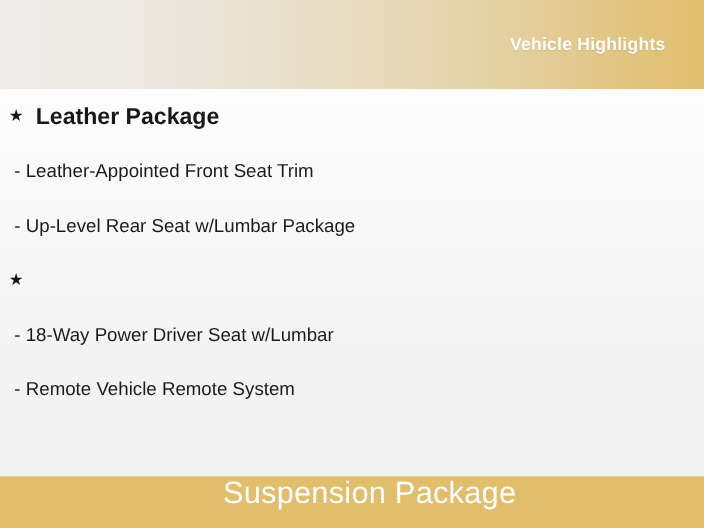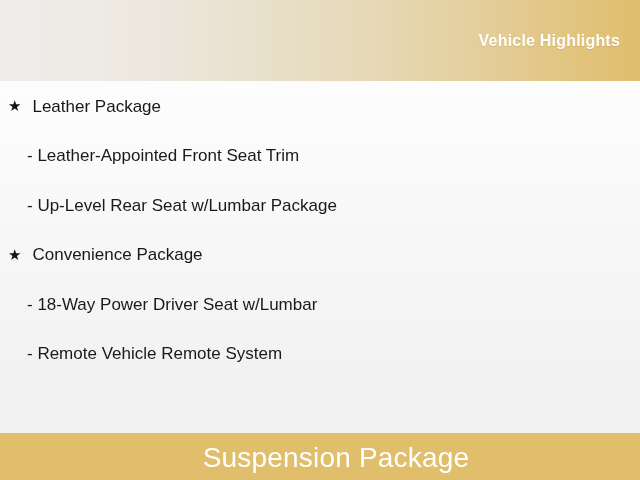--- a/index.html
+++ b/index.html
@@ -44,21 +44,21 @@
     display:flex;
     align-items:center;
     justify-content:flex-end;
   }
 
   .header-title {
     color:#ffffff;
     font-size:16px;
     font-weight:bold;
     letter-spacing:0.2px;
-    padding-right:20px;
+    padding-right:35px;
     white-space:nowrap;
     text-shadow:0 1px 1px rgba(150,120,60,0.25);
   }
 
   
   .content {
     flex:1 1 auto;
     position:relative;
     padding-top:1px;
     overflow:hidden;
@@ -69,51 +69,50 @@
     display:flex;
     align-items:center;
     white-space:nowrap;
   }
 
   .row.group {
     padding-left:8px;
   }
 
   .row.sub {
-    padding-left:27px;
+    padding-left:13px;
   }
 
   .star-icon {
     font-size:15px;
     line-height:1;
     color:#141414;
     margin-right:11px;
     display:inline-block;
     transform:translateY(-1px);
   }
 
   .group-label {
-    font-size:17px;
+    font-size:21px;
     color:#17181a;
-    font-weight:normal;
+    font-weight:bold;
   }
 
   .sub-label {
     font-size:17px;
     color:#1a1a1a;
     font-weight:normal;
   }
 
   
   .footer {
     flex:0 0 47px;
     height:47px;
     background:#e0be6c;
     display:flex;
-    align-items:center;
     justify-content:center;
     overflow:hidden;
     padding-left:32px;
   }
 
   .footer-title {
     color:#ffffff;
     font-size:28px;
     font-weight:normal;
     letter-spacing:0.2px;
@@ -141,21 +140,20 @@
     <div class="row sub">
       <span class="sub-label">- Leather-Appointed Front Seat Trim</span>
     </div>
 
     <div class="row sub">
       <span class="sub-label">- Up-Level Rear Seat w/Lumbar Package</span>
     </div>
 
     <div class="row group">
       <span class="star-icon">★</span>
-      <span class="group-label">Convenience Package</span>
     </div>
 
     <div class="row sub">
       <span class="sub-label">- 18-Way Power Driver Seat w/Lumbar</span>
     </div>
 
 
     <div class="row sub">
       <span class="sub-label">- Remote Vehicle Remote System</span>
     </div>

